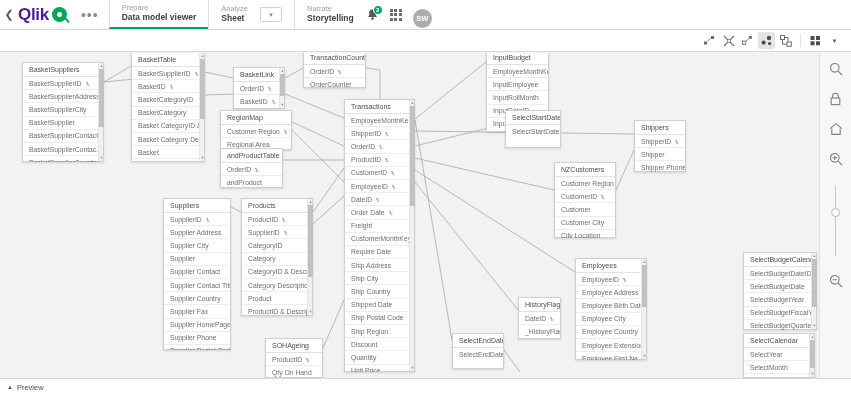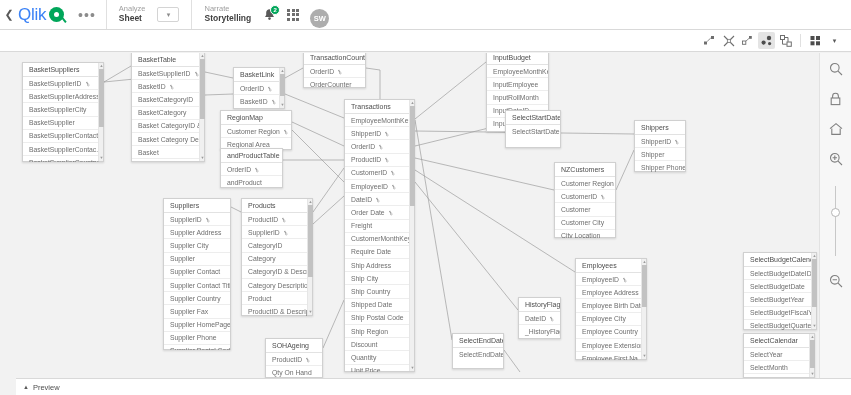--- a/index.html
+++ b/index.html
@@ -20,21 +20,21 @@
     border-bottom: 1px solid #d9d9d9;
     display: flex; align-items: stretch;
     position: relative; z-index: 40;
   }
   .tb-back {
     width: 18px; display:flex; align-items:center; justify-content:center;
     color:#595959; font-size:11px; cursor:pointer;
   }
   .tb-logo {
     display:flex; align-items:center; gap:3px; padding:0 4px 0 0;
-    font-size:17px; font-weight:normal; color:#3b82f6; letter-spacing:-0.3px;
+    font-size:17px; font-weight:bold; color:#4c1d95; letter-spacing:-0.3px;
   }
   .tb-logo .mark {
     width:15px; height:15px; border-radius:50%;
     background:#00a65a; position:relative; display:inline-block;
   }
   .tb-logo .mark::after{
     content:""; position:absolute; width:5px; height:5px; border-radius:50%;
     background:#fff; left:5px; top:5px;
   }
   .tb-logo .mark::before{
@@ -150,38 +150,44 @@
     position:absolute; left:0; width:5px; background:#c2c2c2; display:block;
   }
   .sbar .arrow-t, .sbar .arrow-b{
     position:absolute; left:0; width:5px; height:6px; color:#9a9a9a;
     font-size:4px; text-align:center; line-height:6px;
   }
   .sbar .arrow-t{top:0;} .sbar .arrow-b{bottom:0;}
 
   
   .preview {
-    position:absolute; bottom:0; left:16px; right:0; height:17px;
+    position:absolute; bottom:0; left:0; right:0; height:17px;
     background:#fff; border-top:1px solid #d9d9d9;
     display:flex; align-items:center; gap:4px; padding-left:7px;
     font-size:7.5px; color:#4d4d4d; z-index:35;
   }
   .preview .tri { font-size:6px; color:#595959; }
 </style>
 </head>
 <body>
 
 <div class="topbar">
   <div class="tb-back">❮</div>
   <div class="tb-logo">
     <span>Qlik</span>
     <span class="mark"></span>
   </div>
   <div class="tb-dots">•••</div>
 
+  <div class="navgroup active">
+    <div class="ng-inner">
+      <div class="ng-sub">Prepare</div>
+      <div class="ng-main">Data model viewer</div>
+    </div>
+  </div>
 
   <div class="navgroup">
     <div class="ng-inner">
       <div class="ng-sub">Analyze</div>
       <div class="ng-main">Sheet</div>
     </div>
     <div class="caret-box">▾</div>
   </div>
 
   <div class="navgroup">

